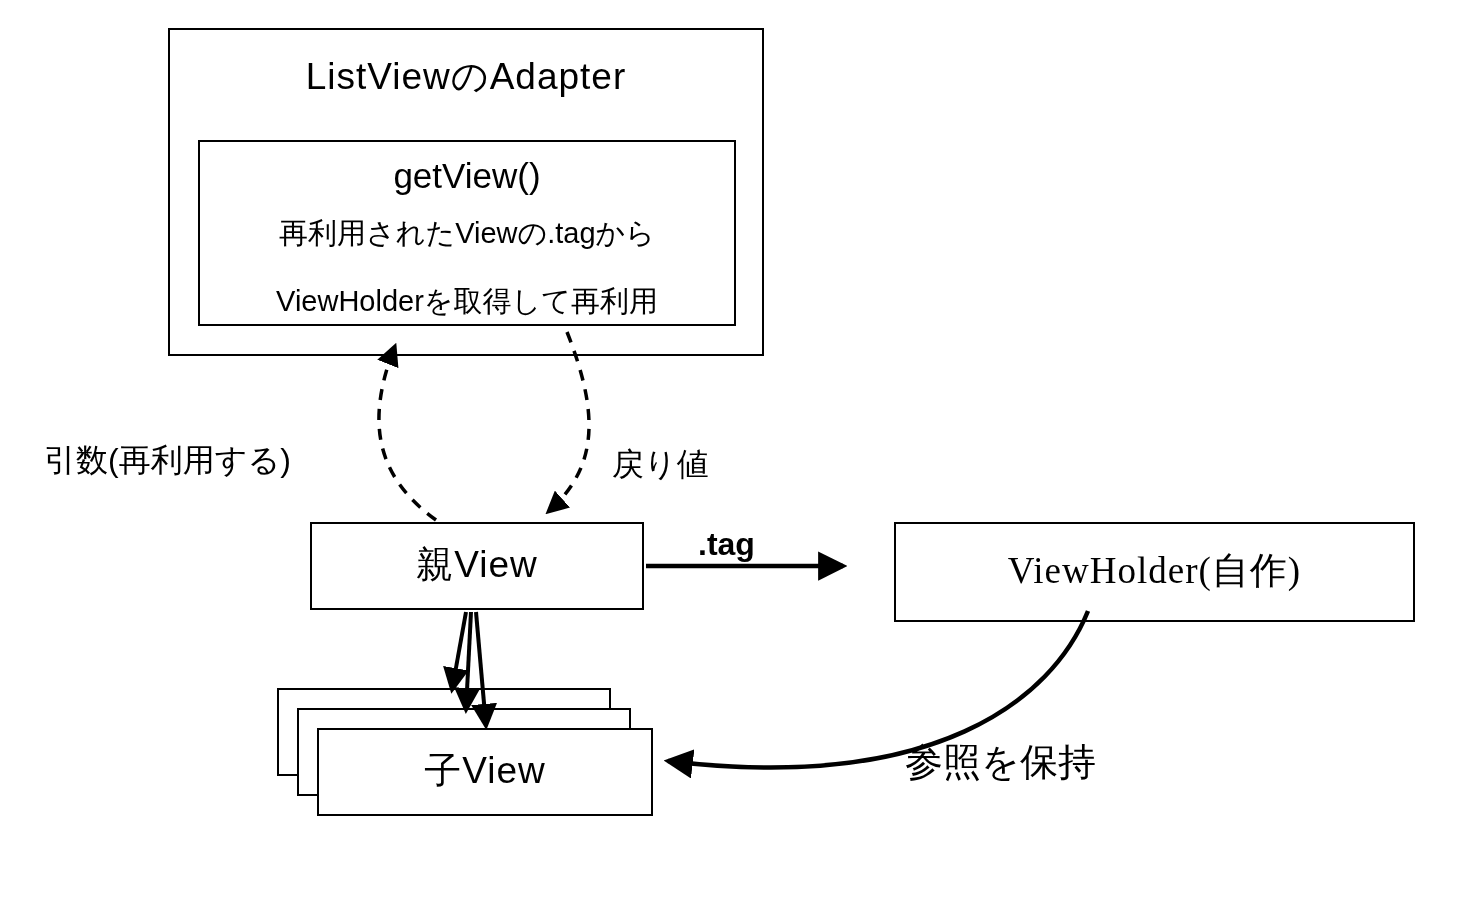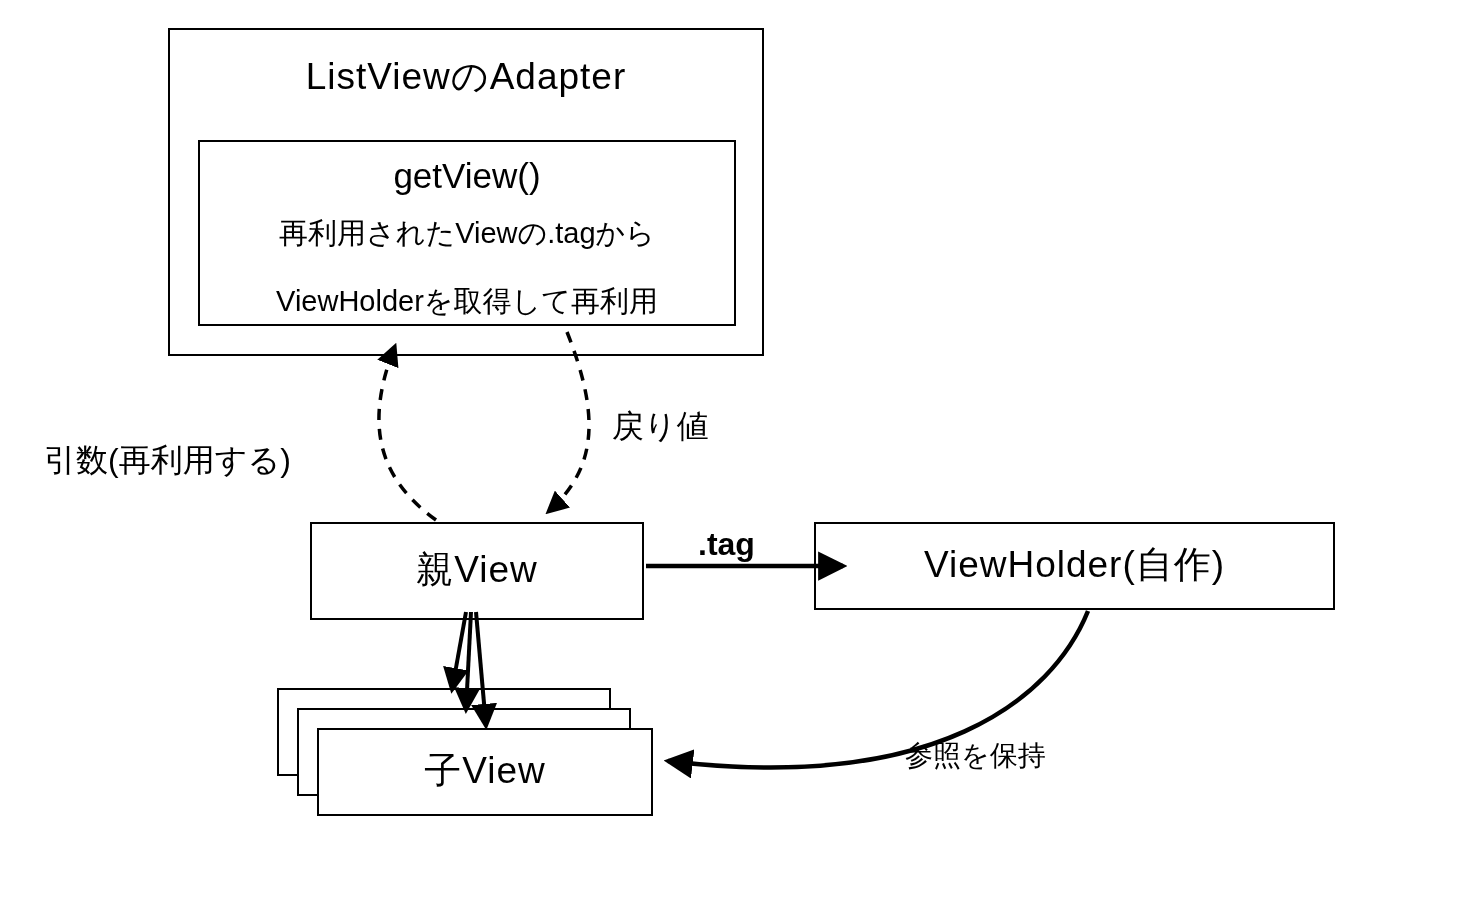--- a/index.html
+++ b/index.html
@@ -53,47 +53,47 @@
     position: absolute;
     left: 0;
     width: 100%;
     text-align: center;
     font-size: 29px;
   }
   .getview-line1 { top: 72px; }
   .getview-line2 { top: 140px; }
   .parent-box {
     left: 310px; top: 522px;
-    width: 334px; height: 98px;
+    width: 334px; height: 88px;
   }
   .viewholder-box {
-    left: 814px; top: 522px;
-    width: 521px; height: 88px;
+    left: 894px; top: 522px;
+    width: 521px; height: 100px; font-family: Liberation Serif, serif;
   }
   .node-label {
     position: absolute;
     left: 0; top: 50%;
     transform: translateY(-52%);
     width: 100%;
     text-align: center;
     font-size: 37px;
     letter-spacing: 1px;
   }
   .child-back  { left: 277px; top: 688px; width: 334px; height: 88px; }
   .child-mid   { left: 297px; top: 708px; width: 334px; height: 88px; }
   .child-front { left: 317px; top: 728px; width: 336px; height: 88px; }
   .float-label {
     position: absolute;
     font-size: 32px;
     white-space: nowrap;
   }
   .label-argument { left: 44px;  top: 417px; margin-top: 22px; }
-  .label-return   { left: 612px; top: 405px; }
+  .label-return   { left: 612px; top: 443px; }
   .label-tag      { left: 698px; top: 526px; font-weight: bold; }
-  .label-ref      { left: 905px; top: 737px; font-size: 28px; }
+  .label-ref      { left: 905px; top: 737px; font-size: 38px; }
   svg.arrows {
     position: absolute;
     left: 0; top: 0;
     width: 1464px;
     height: 920px;
     pointer-events: none;
   }
 </style>
 </head>
 <body>

